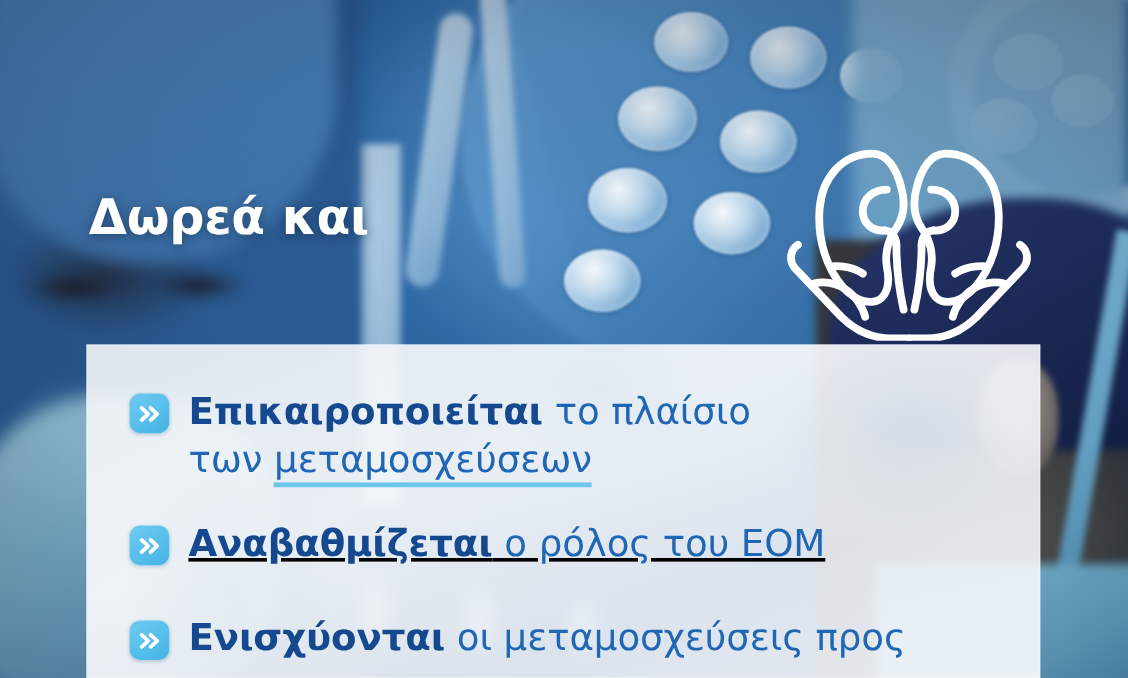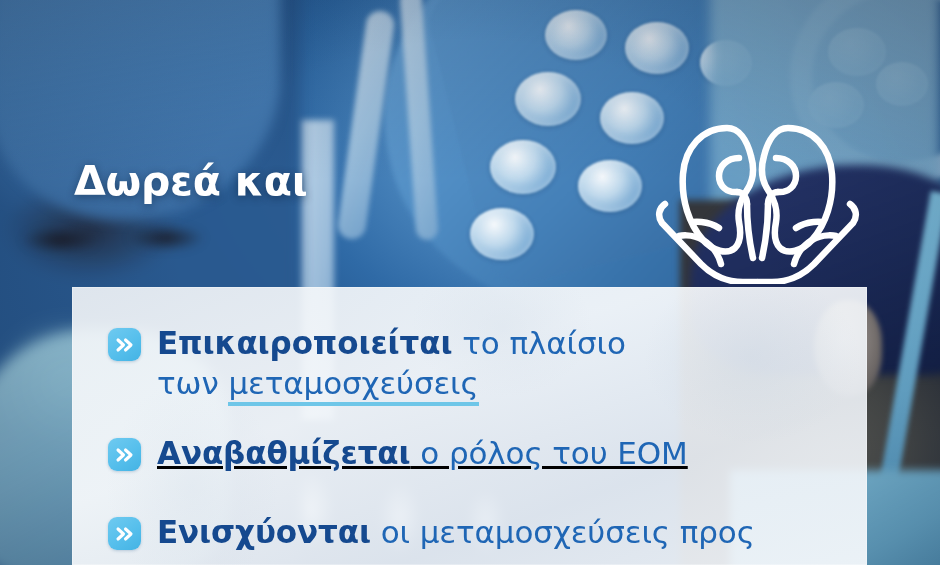--- a/index.html
+++ b/index.html
@@ -363,21 +363,21 @@
 
       <div class="bullet bullet-1">
         <span class="chev-badge">
           <svg width="19" height="16" viewBox="0 0 19 16" fill="none" xmlns="http://www.w3.org/2000/svg" stroke="#ffffff" stroke-width="3.1" stroke-linecap="round" stroke-linejoin="round">
             <path d="M3 3 L8.5 8 L3 13"></path>
             <path d="M10.5 3 L16 8 L10.5 13"></path>
           </svg>
         </span>
         <span class="bullet-text">
           <span class="b">Επικαιροποιείται</span><span> το πλαίσιο</span>
-          <span class="l2"><span>των </span><span class="ul">μεταμοσχεύσεις</span></span>
+          <span class="l2"><span>των </span><span class="ul">μεταμοσχεύσεων</span></span>
         </span>
       </div>
 
       <div class="bullet bullet-2">
         <span class="chev-badge">
           <svg width="19" height="16" viewBox="0 0 19 16" fill="none" xmlns="http://www.w3.org/2000/svg" stroke="#ffffff" stroke-width="3.1" stroke-linecap="round" stroke-linejoin="round">
             <path d="M3 3 L8.5 8 L3 13"></path>
             <path d="M10.5 3 L16 8 L10.5 13"></path>
           </svg>
         </span>

